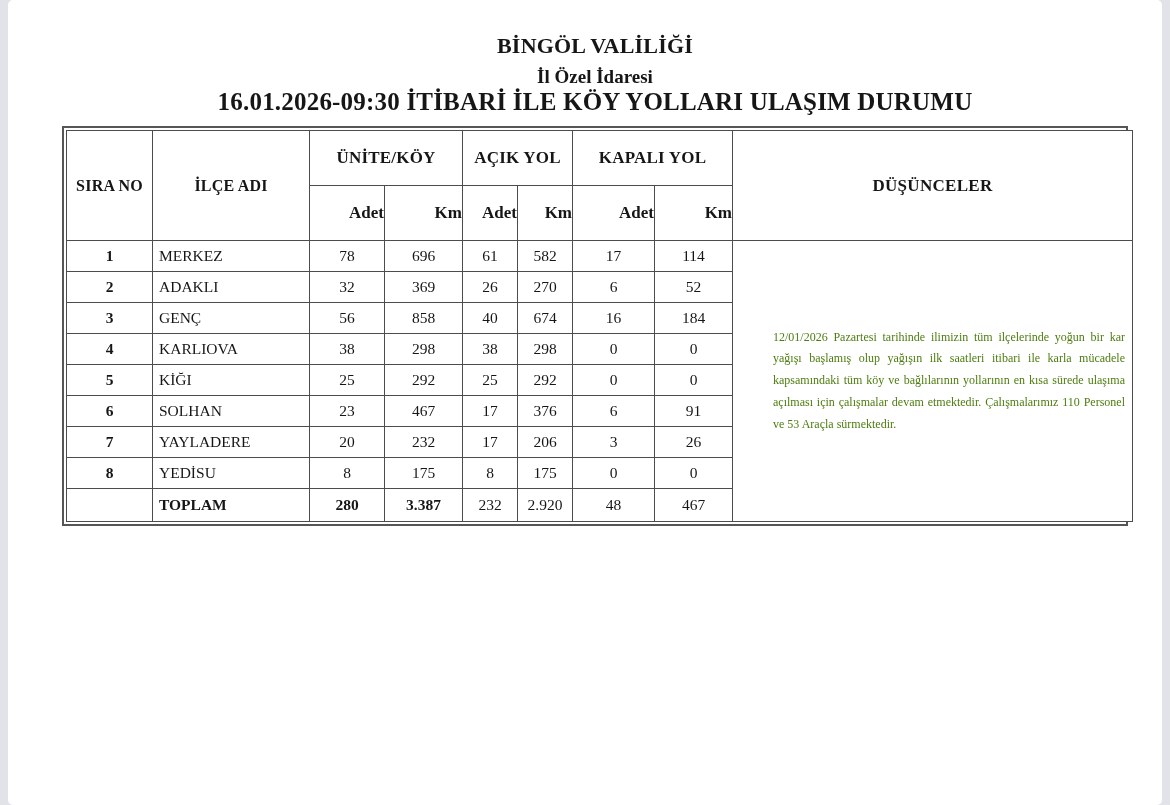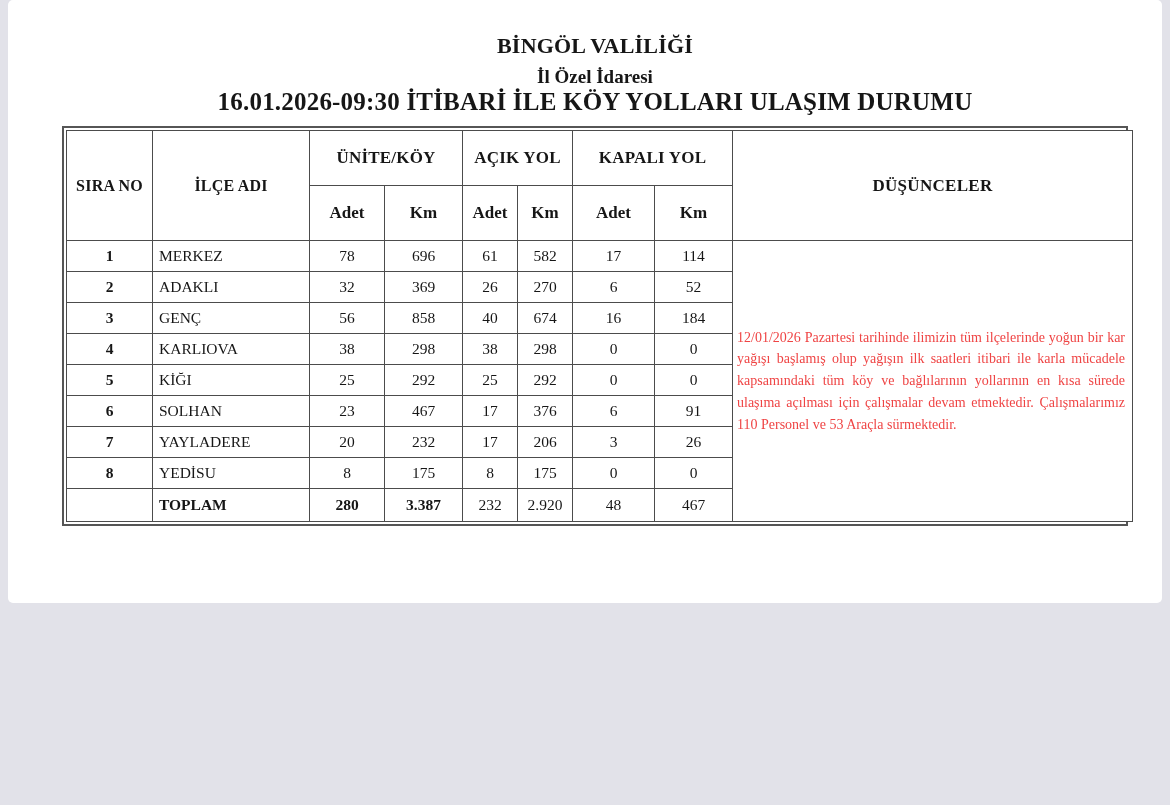--- a/index.html
+++ b/index.html
@@ -6,21 +6,21 @@
   html, body {
     width: 1170px; height: 805px;
     background: #e2e2e9;
     font-family: "Liberation Serif", "DejaVu Serif", serif;
     color: #161616;
     overflow: hidden;
   }
   .page {
     position: absolute;
     left: 8px; top: 0;
-    width: 1154px; height: 603px;
+    width: 1154px; height: 805px;
     background: #ffffff;
     border-radius: 5px;
   }
   .doc-header {
     margin: 33px 0 0 54px;
     width: 1066px;
     text-align: center;
   }
   .title-org   { font-size: 22px; font-weight: bold; letter-spacing: 0.2px; }
   .title-sub   { font-size: 19px; font-weight: bold; margin-top: 7px; }
@@ -37,39 +37,40 @@
     border-collapse: collapse;
     width: 100%;
     table-layout: fixed;
   }
   .road-table th, .road-table td {
     border: 1px solid #4c4c4c;
     overflow: hidden;
   }
   thead th { font-weight: bold; background: #fff; }
   .group-row th { height: 55px; font-size: 17px; letter-spacing: 0.2px; }
-  .sub-row th   { height: 55px; font-size: 17px; }
+  .sub-row th   { height: 55px; font-size: 17px; text-align: right; }
   th.rowspan-head { font-size: 16px; margin-top: 7px; }
   th.dusunceler-head { font-size: 17px; letter-spacing: 0.3px; }
 
   tbody td { font-size: 15.5px; height: 31px; background: #fff; }
   .c-center { text-align: center; }
   .c-left   { text-align: left; padding-left: 6px; }
   .bold     { font-weight: bold; }
   tr.total-row td { height: 33px; }
 
   td.remarks {
     vertical-align: middle;
     padding: 4px 7px 4px 4px;
   }
   .remarks-text {
-    font-size: 14px;
+    font-size: 12px;
     line-height: 21.8px;
     text-align: justify;
-    color: #ef4444;
+    color: #4d7c0f;
+    margin-left: 36px;
   }
 </style>
 </head>
 <body>
 
 <div class="page">
 
   <div class="doc-header">
     <div class="title-org">BİNGÖL VALİLİĞİ</div>
     <div class="title-sub">İl Özel İdaresi</div>

